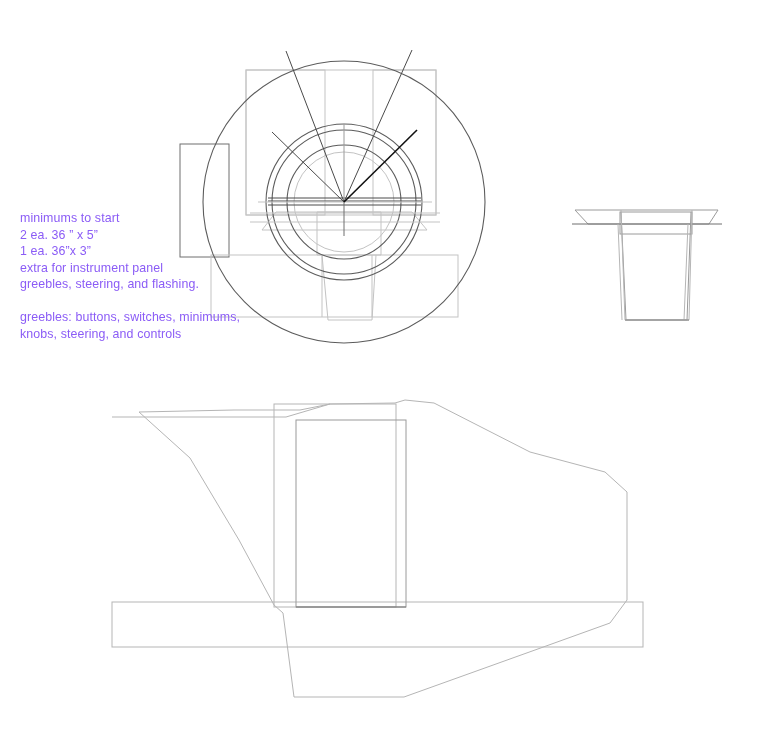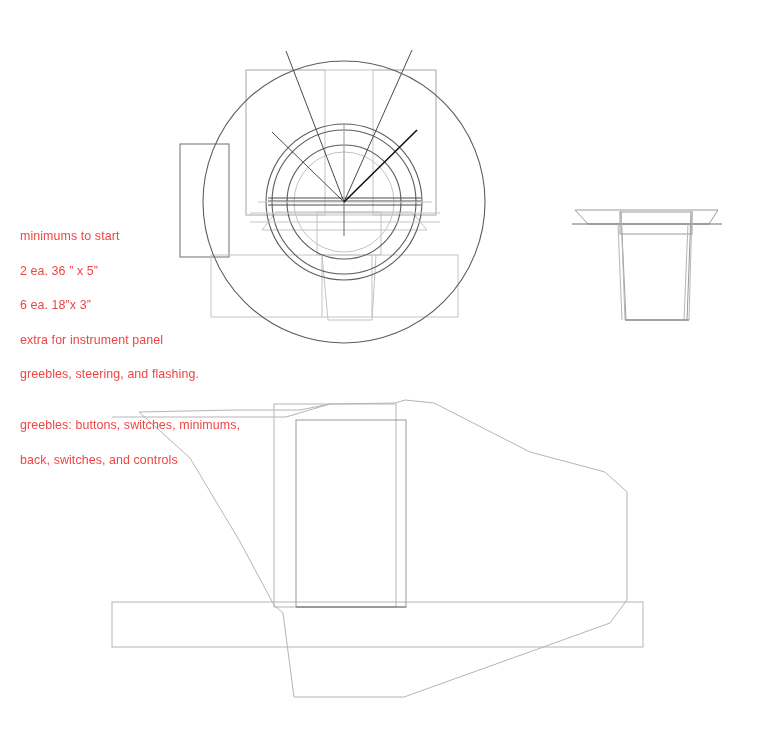--- a/index.html
+++ b/index.html
@@ -24,24 +24,23 @@
   .notes-block {
     position: absolute;
     left: 20px;
     top: 210px;
     width: 230px;
   }
   .note-line {
     font-family: "Liberation Sans", sans-serif;
     font-size: 12.4px;
     line-height: 16.6px;
-    color: #ef4444;
+    color: #8b5cf6;
     white-space: pre;
     letter-spacing: 0.1px;
-    margin-top: 18px;
   }
   .note-gap {
     height: 16px;
   }
   svg { display: block; }
 </style>
 </head>
 <body>
 
 <svg id="canvas" viewBox="0 0 771 740" xmlns="http://www.w3.org/2000/svg">
@@ -156,19 +155,19 @@
 
       <path d="M 112 417 L 286 417 L 330 404" stroke="#b5b5b5" stroke-width="1"></path>
     </g>
 
   </g>
 </svg>
 
 <div class="notes-block">
   <div class="note-line">minimums to start</div>
   <div class="note-line">2 ea. 36 ” x 5”</div>
-  <div class="note-line">6 ea. 18”x 3”</div>
+  <div class="note-line">1 ea. 36”x 3”</div>
   <div class="note-line">extra for instrument panel</div>
   <div class="note-line">greebles, steering, and flashing.</div>
   <div class="note-gap"></div>
   <div class="note-line">greebles: buttons, switches, minimums,</div>
-  <div class="note-line">back, switches, and controls</div>
+  <div class="note-line">knobs, steering, and controls</div>
 </div>
 
 </body></html>

